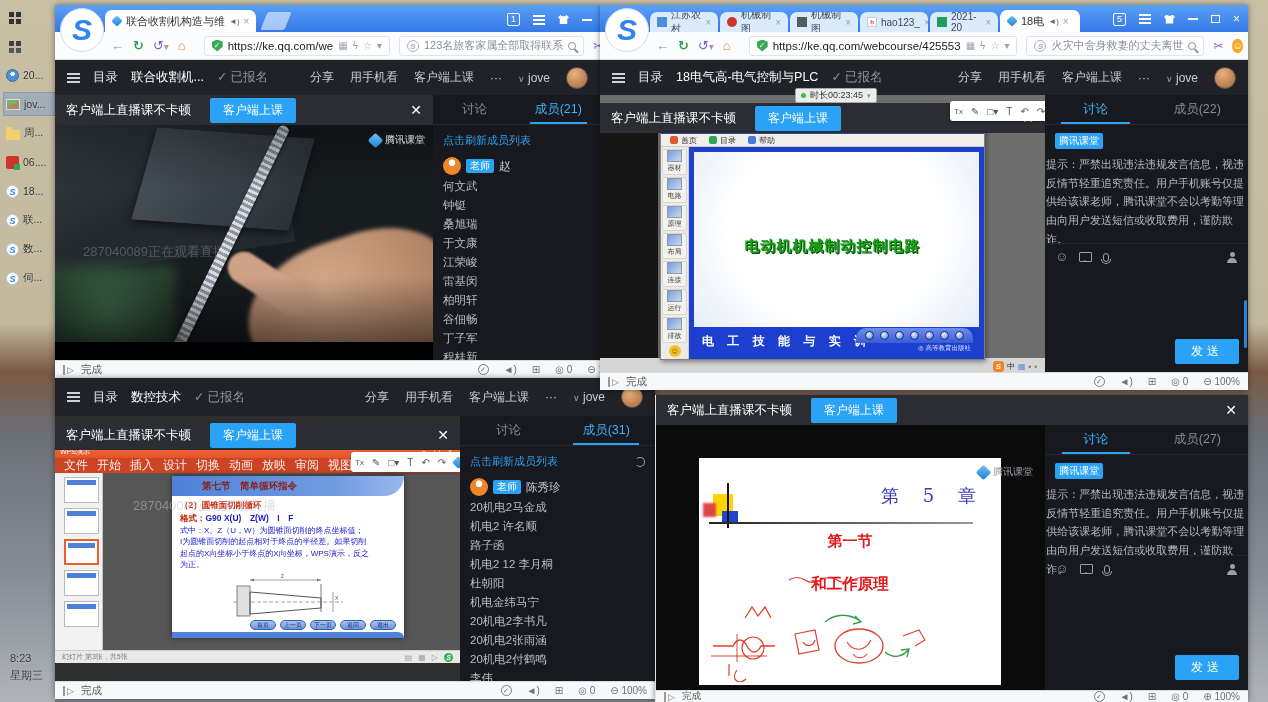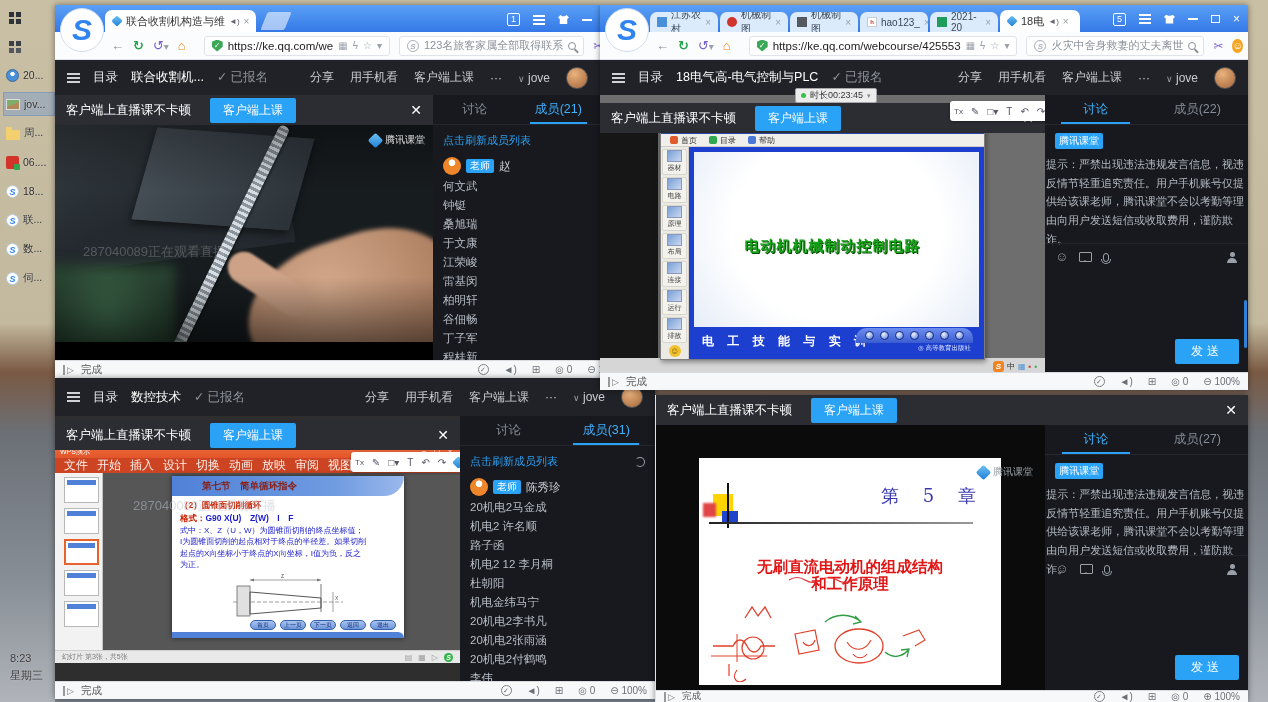--- a/index.html
+++ b/index.html
@@ -453,21 +453,21 @@
               <div class="thumb"></div>
             </div>
             <div class="wps-canvas">
               <div class="slide3">
                 <div class="s3-band">第七节　简单循环指令</div>
                 <div class="s3-body">
                   <div class="s3-sub">（2）圆锥面切削循环</div>
                   <div class="s3-format"><span class="fl">格式：</span><span>G90 X(U)　Z(W)　I　F</span></div>
                   <div>式中：X、Z（U，W）为圆锥面切削的终点坐标值；</div>
                   <div>I为圆锥面切削的起点相对于终点的半径差。如果切削</div>
-                  <div>起点的X向坐标小于终点的X向坐标，I值为负，反之</div>
+                  <div>起点的X向坐标小于终点的X向坐标，WPS演示，反之</div>
                   <div>为正。</div>
                 </div>
                 <svg class="s3-diagram" width="118" height="46" viewBox="0 0 118 46">
                   <line x1="4" y1="30" x2="114" y2="30" stroke="#888" stroke-width="0.8" stroke-dasharray="4 2"></line>
                   <rect x="8" y="14" width="13" height="30" fill="#e0e0e0" stroke="#666" stroke-width="0.8"></rect>
                   <path d="M21,20 L92,26 L92,36 L21,42 Z" fill="none" stroke="#555" stroke-width="1"></path>
                   <line x1="92" y1="12" x2="92" y2="40" stroke="#555" stroke-width="0.8"></line>
                   <line x1="21" y1="8" x2="92" y2="8" stroke="#777" stroke-width="0.7"></line>
                   <path d="M21,8 l4,-1.5 v3 z M92,8 l-4,-1.5 v3 z" fill="#777"></path>
                   <line x1="104" y1="20" x2="104" y2="40" stroke="#777" stroke-width="0.7"></line>
@@ -727,21 +727,21 @@
     </div>
     <div class="c-body">
       <div class="stage">
         <div class="slide4">
           <div class="s4-yellow"></div>
           <div class="s4-red"></div>
           <div class="s4-blue"></div>
           <div class="s4-vline"></div>
           <div class="s4-hline"></div>
           <div class="s4-chapter">第 5 章</div>
-          <div class="s4-t2">无刷直流电动机的组成结构</div>
+          <div class="s4-t1">第一节</div>
           <div class="s4-t3">和工作原理</div>
           <svg class="squig" width="90" height="8" viewBox="0 0 90 8">
             <path d="M2,4 q8,-5 16,0 t16,0 t16,0 t16,0 t16,0" fill="none" stroke="#e03030" stroke-width="1.2"></path>
           </svg>
           <svg class="scribble" width="250" height="78" viewBox="0 0 250 78">
             <path d="M38,14 l7,-11 l6,9 l7,-9 l6,11" fill="none" stroke="#e0402a" stroke-width="1.3"></path>
             <path d="M6,42 h20 c4,-8 10,-8 14,0 c4,8 10,8 14,0 h14" fill="none" stroke="#e0402a" stroke-width="1.3"></path>
             <circle cx="46" cy="44" r="11" fill="none" stroke="#e0402a" stroke-width="1.2"></circle>
             <path d="M4,52 h56 M30,30 v28" fill="none" stroke="#e0402a" stroke-width="1"></path>
             <path d="M88,30 l20,-4 l4,20 l-20,4 z" fill="none" stroke="#e0402a" stroke-width="1.2"></path>

